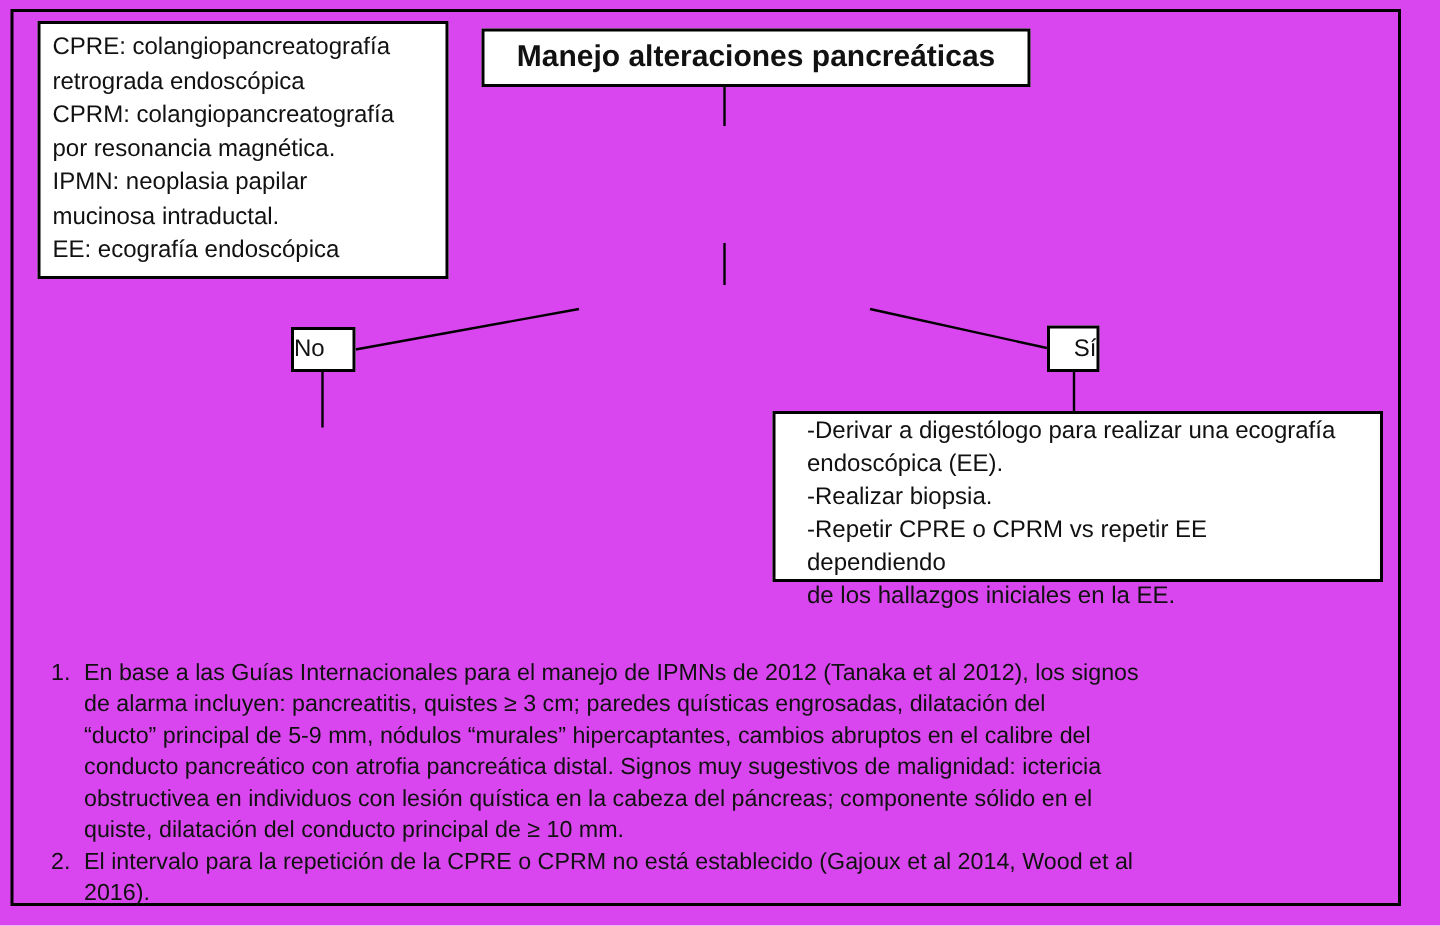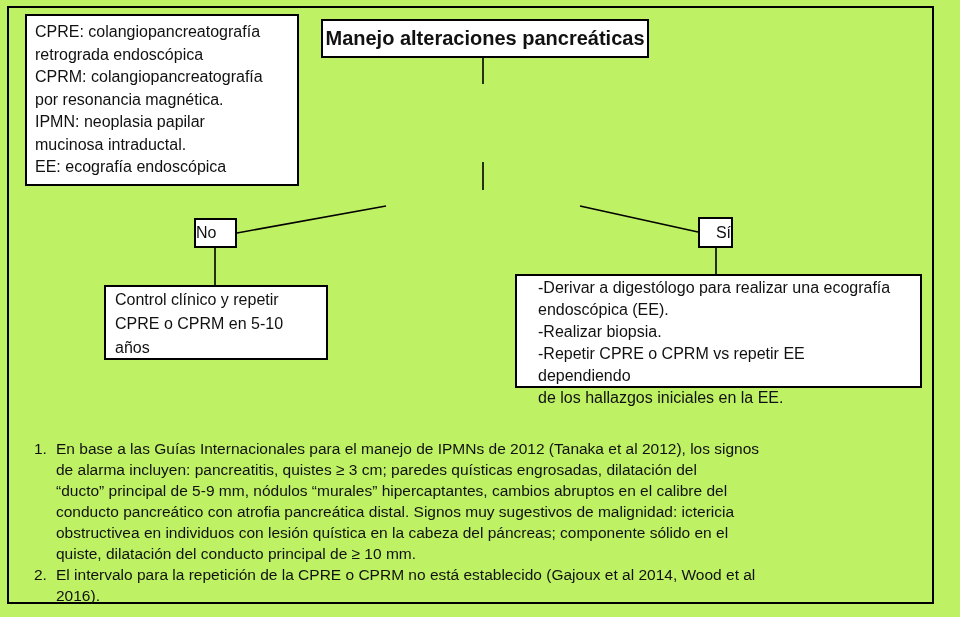--- a/index.html
+++ b/index.html
@@ -5,21 +5,21 @@
   * { margin: 0; padding: 0; box-sizing: border-box; }
   html, body { background: #ffffff; }
   body {
     font-family: "Liberation Sans", "DejaVu Sans", sans-serif;
     color: #111111;
   }
   #canvas {
     position: relative;
     width: 960px;
     height: 617px;
-    background: #bef264;
+    background: #d946ef;
     overflow: hidden;
   }
   .frame {
     position: absolute;
     left: 7px; top: 6px;
     width: 927px; height: 598px;
     border: 2px solid #000000;
     background: transparent;
   }
   .box {
@@ -33,21 +33,21 @@
   }
   .legend {
     left: 25px; top: 14px;
     width: 274px; height: 172px;
     padding: 5px 8px;
     font-size: 16px;
     line-height: 22.5px;
   }
   .title-box {
     left: 321px; top: 19px;
-    width: 328px; height: 39px;
+    width: 366px; height: 39px;
     font-size: 20px;
     font-weight: bold;
     text-align: center;
     line-height: 34px;
     white-space: nowrap;
   }
   .entry-box {
     left: 321px; top: 84px;
     width: 326px; height: 78px;
     padding: 2px 9px;
@@ -148,23 +148,20 @@
 EE: ecografía endoscópica</div>
 
   <div class="box title-box">Manejo alteraciones pancreáticas</div>
 
 
 
   <div class="box no-box">No</div>
 
   <div class="box si-box">Sí</div>
 
-  <div class="box control-box">Control clínico y repetir
-CPRE o CPRM en 5-10
-años</div>
 
   <div class="box derivar-box">-Derivar a digestólogo para realizar una ecografía
 endoscópica (EE).
 -Realizar biopsia.
 -Repetir CPRE o CPRM vs repetir EE dependiendo
 de los hallazgos iniciales en la EE.</div>
 
   <div class="footnotes">
     <div class="footnote-item">
       <div class="footnote-number">1.</div>

